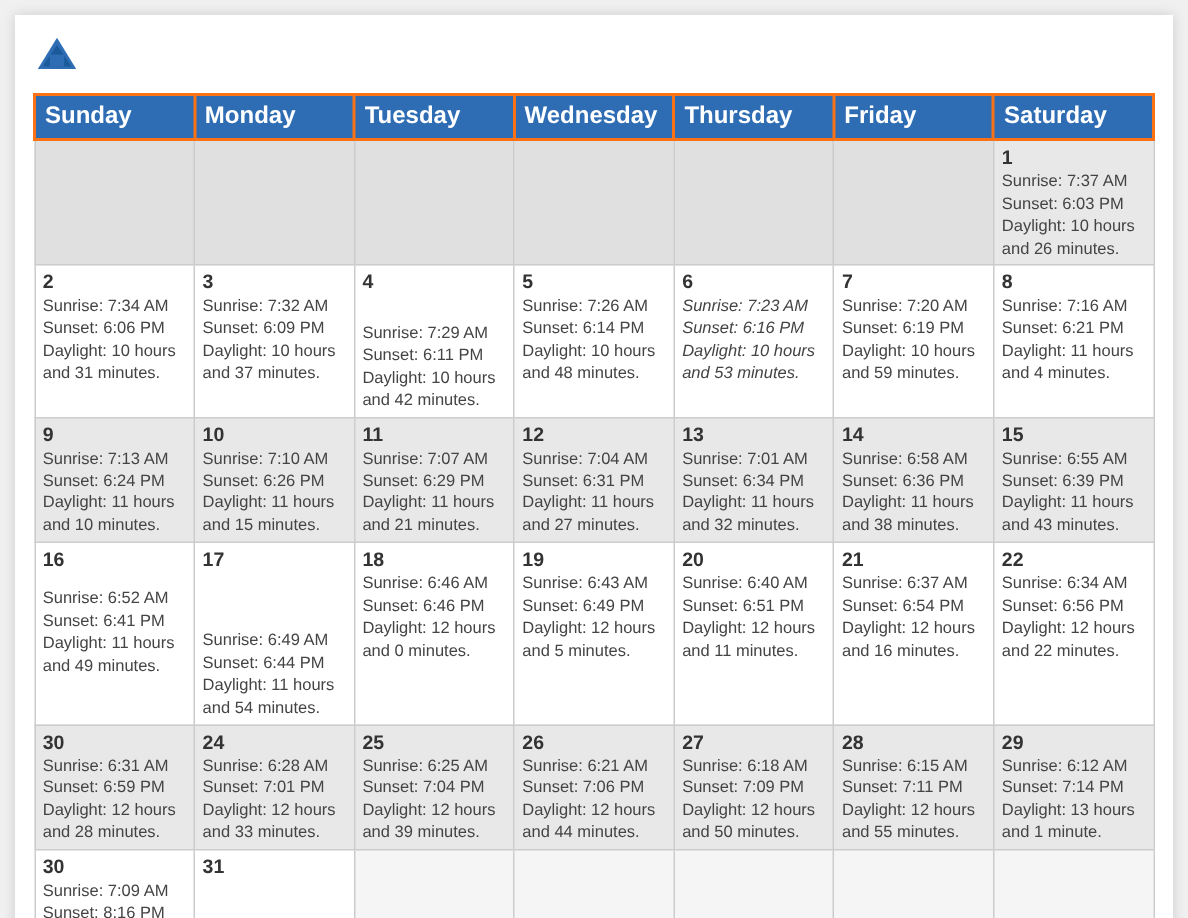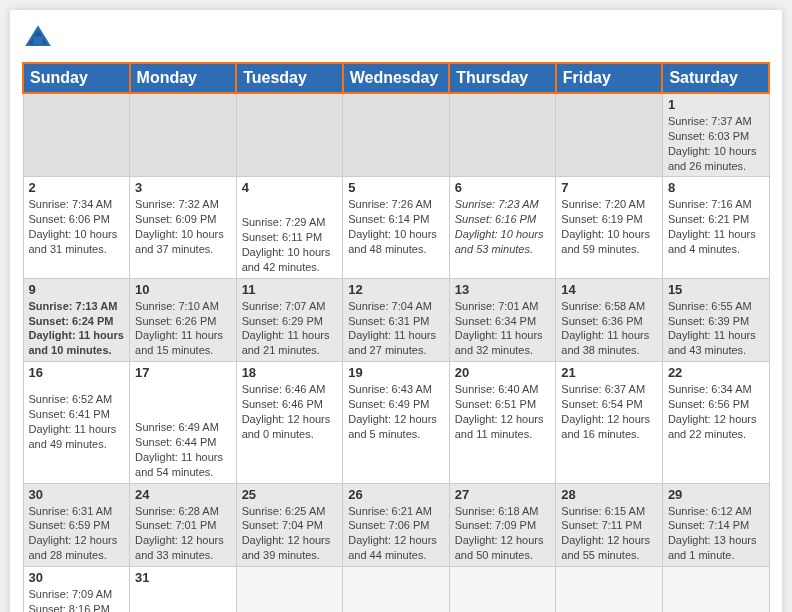--- a/index.html
+++ b/index.html
@@ -186,21 +186,21 @@
           <td>
             <div class="day-number">8</div>
             <div class="day-info" style="white-space: pre-line;">Sunrise: 7:16 AM
 Sunset: 6:21 PM
 Daylight: 11 hours and 4 minutes.</div>
           </td>
         </tr>
         <tr class="row-shaded">
           <td>
             <div class="day-number">9</div>
-            <div class="day-info" style="white-space: pre-line; font-weight: bold;">Sunrise: 7:13 AM
+            <div class="day-info" style="white-space: pre-line;">Sunrise: 7:13 AM
 Sunset: 6:24 PM
 Daylight: 11 hours and 10 minutes.</div>
           </td>
           <td>
             <div class="day-number">10</div>
             <div class="day-info" style="white-space: pre-line;">Sunrise: 7:10 AM
 Sunset: 6:26 PM
 Daylight: 11 hours and 15 minutes.</div>
           </td>
           <td>

